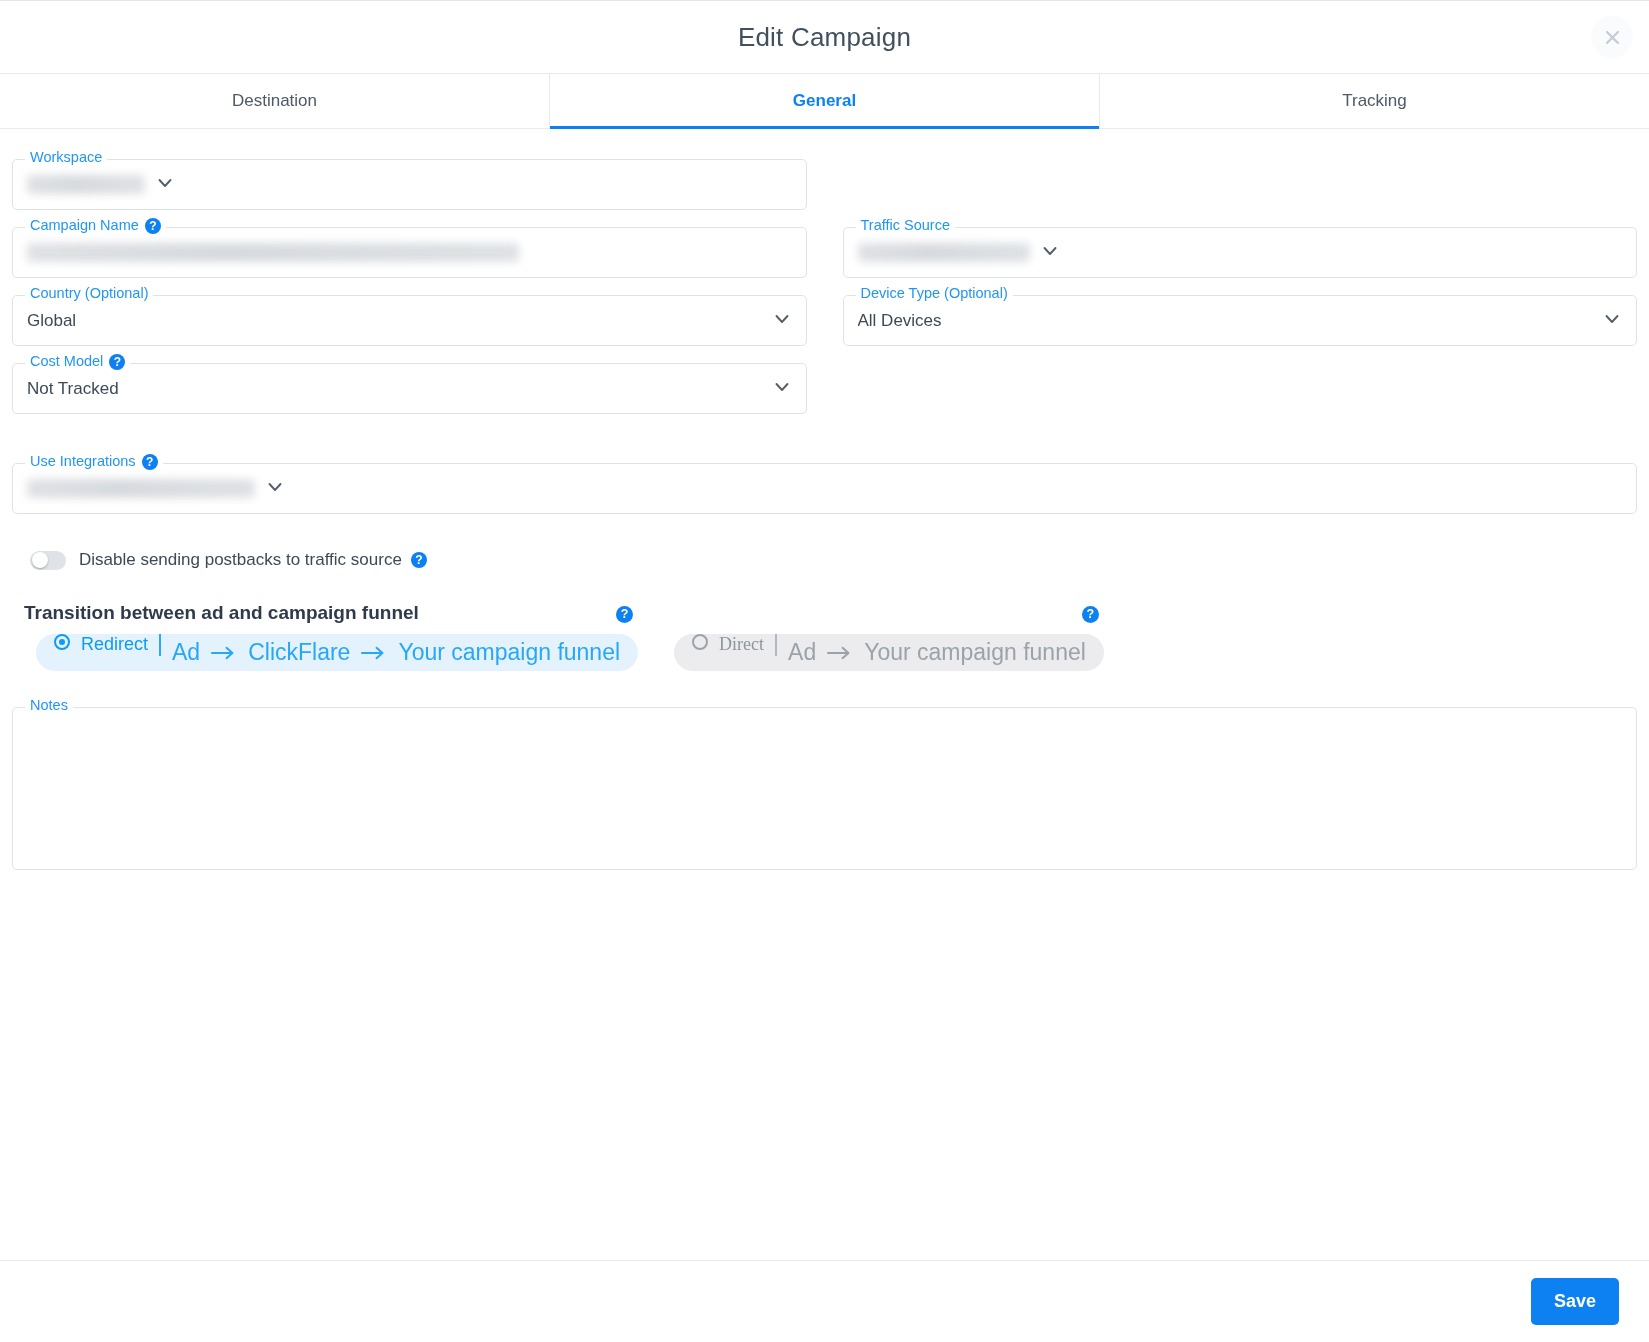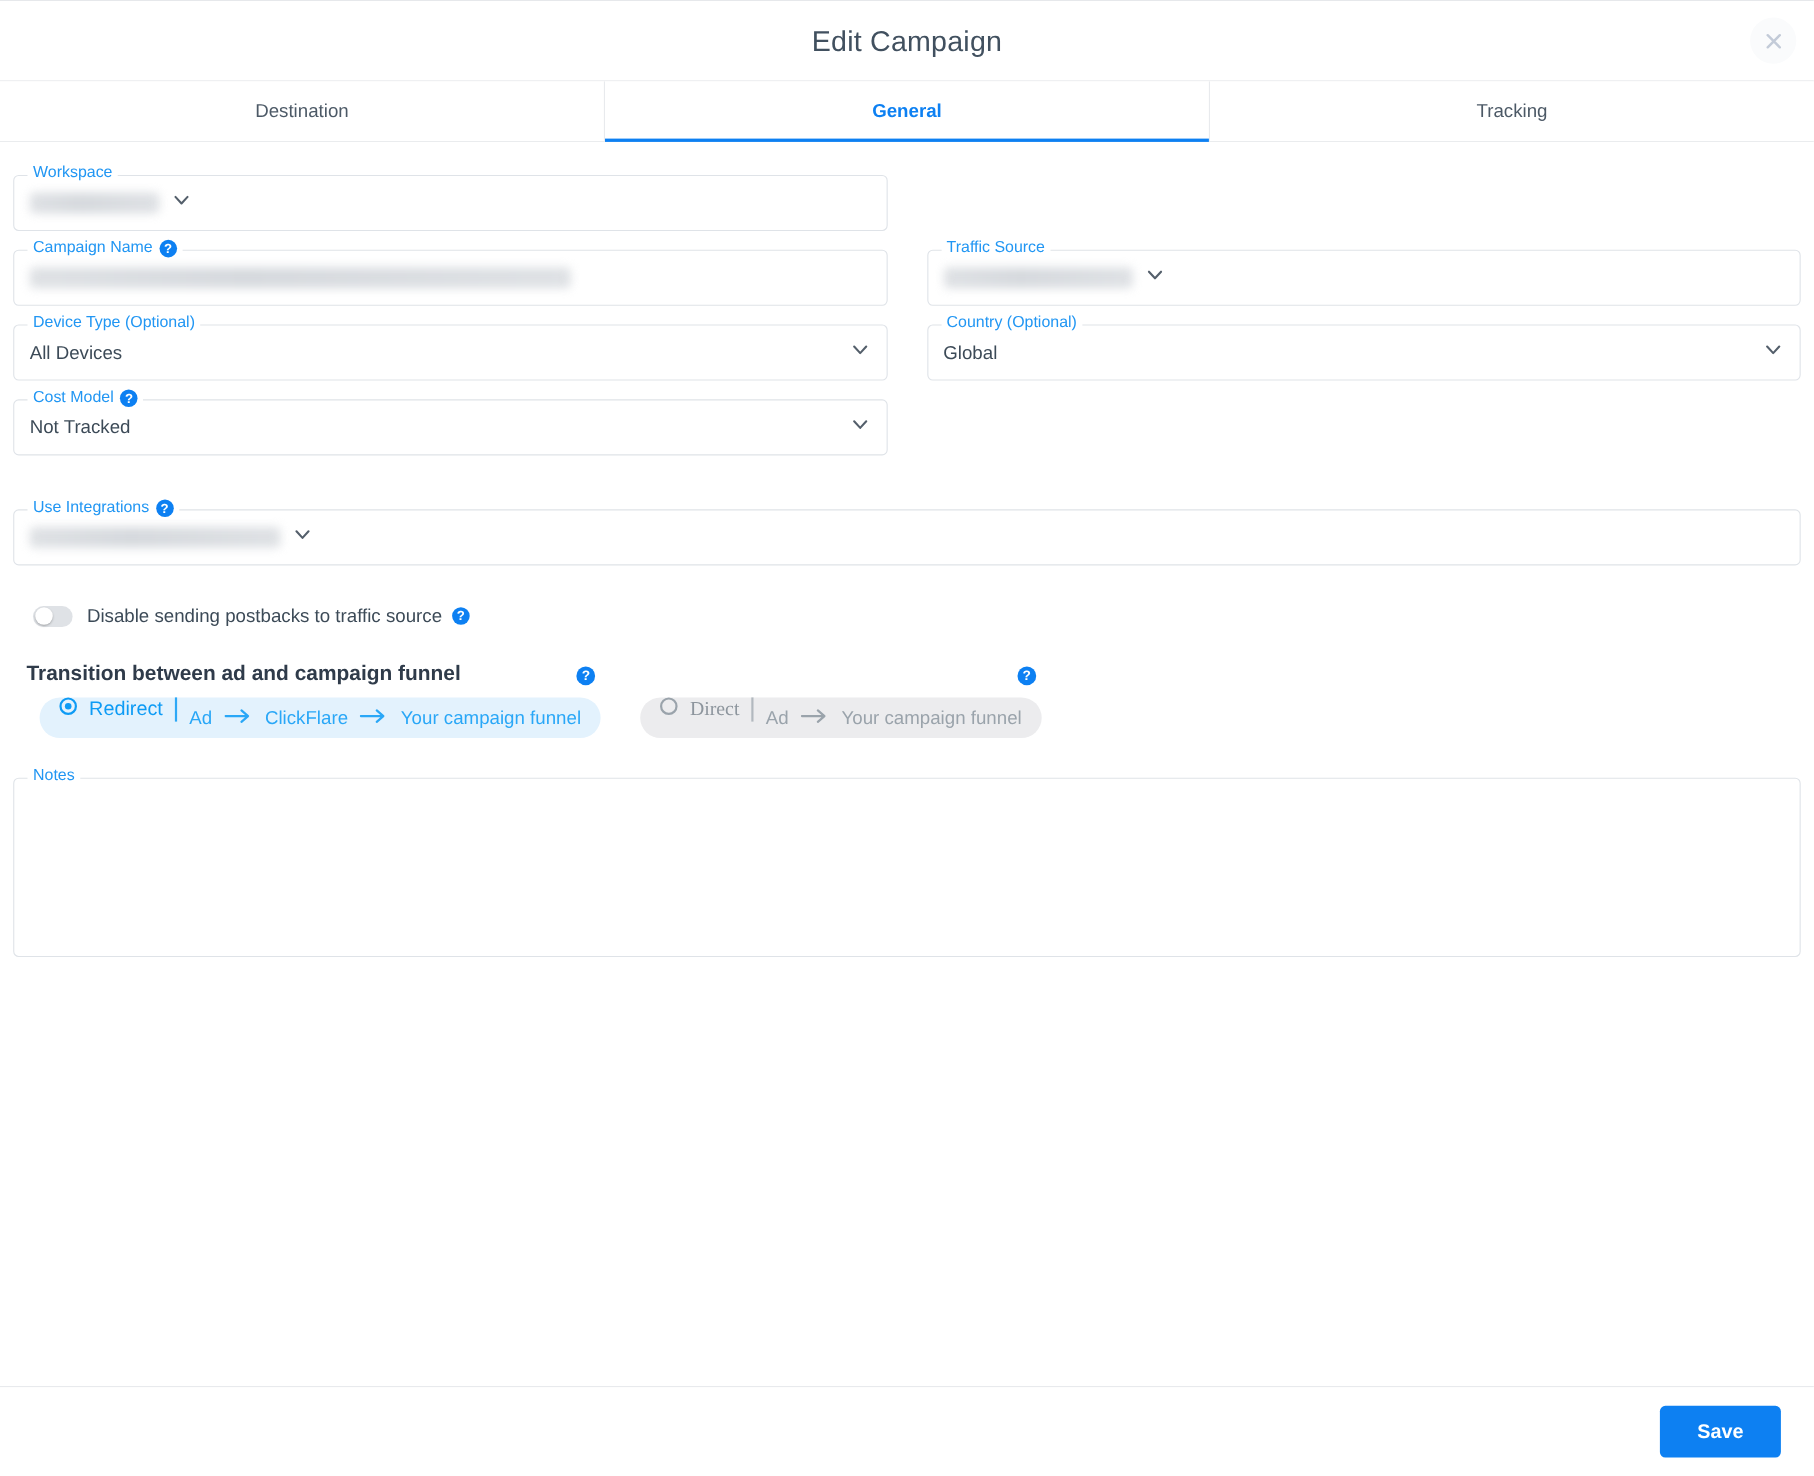--- a/index.html
+++ b/index.html
@@ -267,21 +267,21 @@
     height: 22px;
     background: #0d9bf5;
     flex: 0 0 auto;
     opacity: .85;
   }
   .pill.unselected .pill-divider { background: #9aa3ab; opacity: .7; }
   .pill-flow {
     display: flex;
     align-items: center;
     gap: 11px;
-    font-size: 17px;
+    font-size: 23px;
     color: #29a7f7;
     white-space: nowrap;
   }
   .pill.unselected .pill-flow { color: #9aa3ab; }
   .arrow { display: block; flex: 0 0 auto; }
 
   .pill-help {
     position: absolute;
     top: -28px;
     right: 5px;
@@ -299,21 +299,21 @@
     align-items: center;
     justify-content: flex-end;
     padding-right: 30px;
     background: #fff;
   }
   .save-btn {
     background: #0d80f2;
     color: #fff;
     border: none;
     border-radius: 5px;
-    width: 110px;
+    width: 88px;
     height: 47px;
     font-size: 18px;
     font-weight: 600;
     font-family: "Liberation Sans", sans-serif;
     cursor: pointer;
   }
 </style>
 </head>
 <body>
 
@@ -383,36 +383,36 @@
             </svg>
           </span>
         </div>
       </div>
     </div>
 
     <div class="row">
       <div class="col">
         <div class="field">
           <span class="field-label">
-            <span>Device Type (Optional)</span>
-          </span>
-          <span class="field-value">All Devices</span>
+            <span>Country (Optional)</span>
+          </span>
+          <span class="field-value">Global</span>
           <span class="chevron">
             <svg width="20" height="20" viewBox="0 0 20 20">
               <path d="M4.5 7 L10 13 L15.5 7" stroke="#545f6b" stroke-width="1.9" fill="none" stroke-linecap="round" stroke-linejoin="round"></path>
             </svg>
           </span>
         </div>
       </div>
       <div class="col">
         <div class="field">
           <span class="field-label">
-            <span>Country (Optional)</span>
-          </span>
-          <span class="field-value">Global</span>
+            <span>Device Type (Optional)</span>
+          </span>
+          <span class="field-value">All Devices</span>
           <span class="chevron">
             <svg width="20" height="20" viewBox="0 0 20 20">
               <path d="M4.5 7 L10 13 L15.5 7" stroke="#545f6b" stroke-width="1.9" fill="none" stroke-linecap="round" stroke-linejoin="round"></path>
             </svg>
           </span>
         </div>
       </div>
     </div>
 
     <div class="row">

